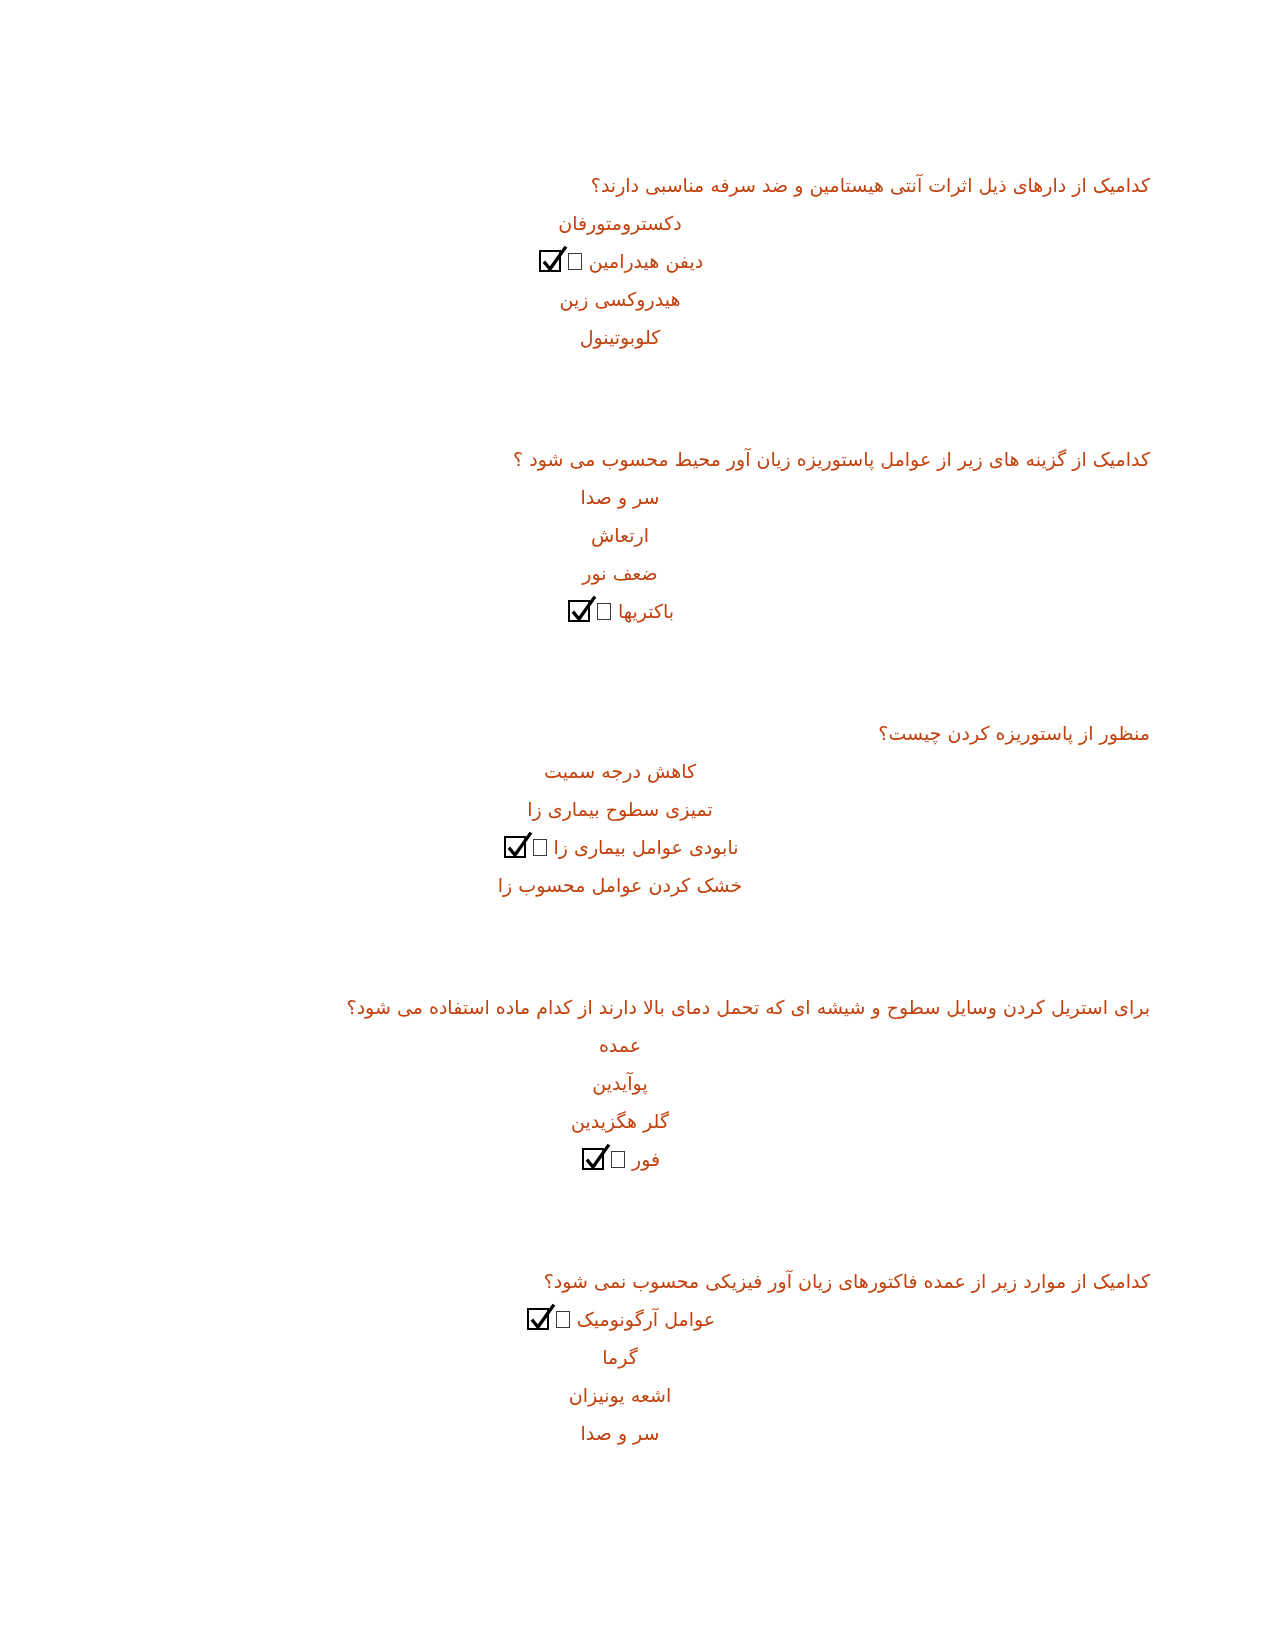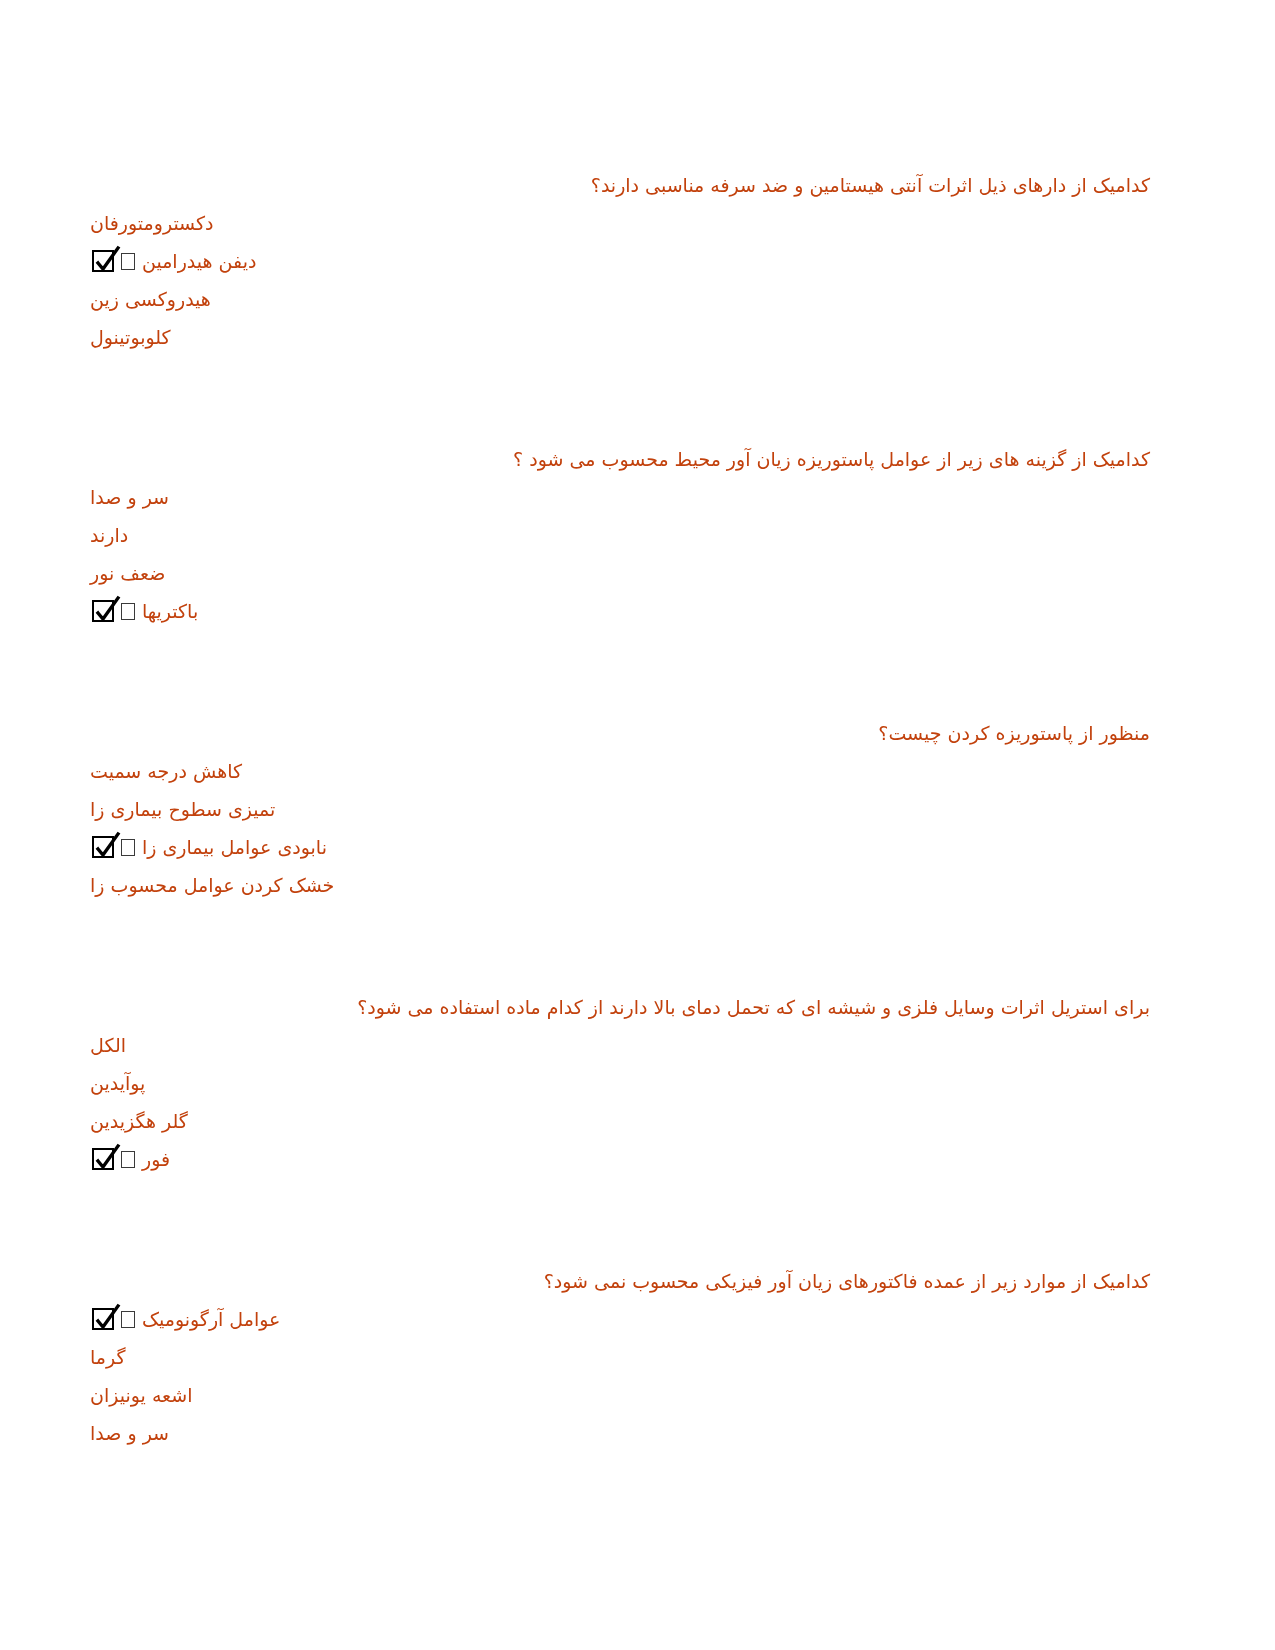--- a/index.html
+++ b/index.html
@@ -26,21 +26,21 @@
   }
   .qline {
     font-size: 19px;
     line-height: 38px;
     text-align: right;
     white-space: nowrap;
   }
   .oline {
     font-size: 19px;
     line-height: 38px;
-    text-align: left;
+    text-align: center;
     white-space: nowrap;
   }
   .boxes {
     display: inline;
     white-space: nowrap;
   }
   .emptybox {
     display: inline-block;
     width: 12px;
     height: 15px;
@@ -77,38 +77,38 @@
         <div class="oline"><span class="olabel">دکسترومتورفان</span></div>
         <div class="oline"><span class="olabel">دیفن هیدرامین</span><span class="boxes"><span class="emptybox"></span><span class="checkedbox"><svg width="30" height="30" xmlns="http://www.w3.org/2000/svg">
                 <path d="M7 20 L12 26 L27 5" fill="none" stroke="#000000" stroke-width="3.4" stroke-linecap="square" stroke-linejoin="miter"></path>
               </svg></span></span></div>
         <div class="oline"><span class="olabel">هیدروکسی زین</span></div>
         <div class="oline"><span class="olabel">کلوبوتینول</span></div>
       </section>
       <section class="qblock">
         <div class="qline">کدامیک از گزینه های زیر از عوامل پاستوریزه زیان آور محیط محسوب می شود ؟</div>
         <div class="oline"><span class="olabel">سر و صدا</span></div>
-        <div class="oline"><span class="olabel">دارند</span></div>
+        <div class="oline"><span class="olabel">ارتعاش</span></div>
         <div class="oline"><span class="olabel">ضعف نور</span></div>
         <div class="oline"><span class="olabel">باکتریها</span><span class="boxes"><span class="emptybox"></span><span class="checkedbox"><svg width="30" height="30" xmlns="http://www.w3.org/2000/svg">
                 <path d="M7 20 L12 26 L27 5" fill="none" stroke="#000000" stroke-width="3.4" stroke-linecap="square" stroke-linejoin="miter"></path>
               </svg></span></span></div>
       </section>
       <section class="qblock">
         <div class="qline">منظور از پاستوریزه کردن چیست؟</div>
         <div class="oline"><span class="olabel">کاهش درجه سمیت</span></div>
         <div class="oline"><span class="olabel">تمیزی سطوح بیماری زا</span></div>
         <div class="oline"><span class="olabel">نابودی عوامل بیماری زا</span><span class="boxes"><span class="emptybox"></span><span class="checkedbox"><svg width="30" height="30" xmlns="http://www.w3.org/2000/svg">
                 <path d="M7 20 L12 26 L27 5" fill="none" stroke="#000000" stroke-width="3.4" stroke-linecap="square" stroke-linejoin="miter"></path>
               </svg></span></span></div>
         <div class="oline"><span class="olabel">خشک کردن عوامل محسوب زا</span></div>
       </section>
       <section class="qblock">
-        <div class="qline">برای استریل اثرات وسایل فلزی و شیشه ای که تحمل دمای بالا دارند از کدام ماده استفاده می شود؟</div>
-        <div class="oline"><span class="olabel">الکل</span></div>
+        <div class="qline">برای استریل کردن وسایل سطوح و شیشه ای که تحمل دمای بالا دارند از کدام ماده استفاده می شود؟</div>
+        <div class="oline"><span class="olabel">عمده</span></div>
         <div class="oline"><span class="olabel">پوآیدین</span></div>
         <div class="oline"><span class="olabel">گلر هگزیدین</span></div>
         <div class="oline"><span class="olabel">فور</span><span class="boxes"><span class="emptybox"></span><span class="checkedbox"><svg width="30" height="30" xmlns="http://www.w3.org/2000/svg">
                 <path d="M7 20 L12 26 L27 5" fill="none" stroke="#000000" stroke-width="3.4" stroke-linecap="square" stroke-linejoin="miter"></path>
               </svg></span></span></div>
       </section>
       <section class="qblock">
         <div class="qline">کدامیک از موارد زیر از عمده فاکتورهای زیان آور فیزیکی محسوب نمی شود؟</div>
         <div class="oline"><span class="olabel">عوامل آرگونومیک</span><span class="boxes"><span class="emptybox"></span><span class="checkedbox"><svg width="30" height="30" xmlns="http://www.w3.org/2000/svg">
                 <path d="M7 20 L12 26 L27 5" fill="none" stroke="#000000" stroke-width="3.4" stroke-linecap="square" stroke-linejoin="miter"></path>

